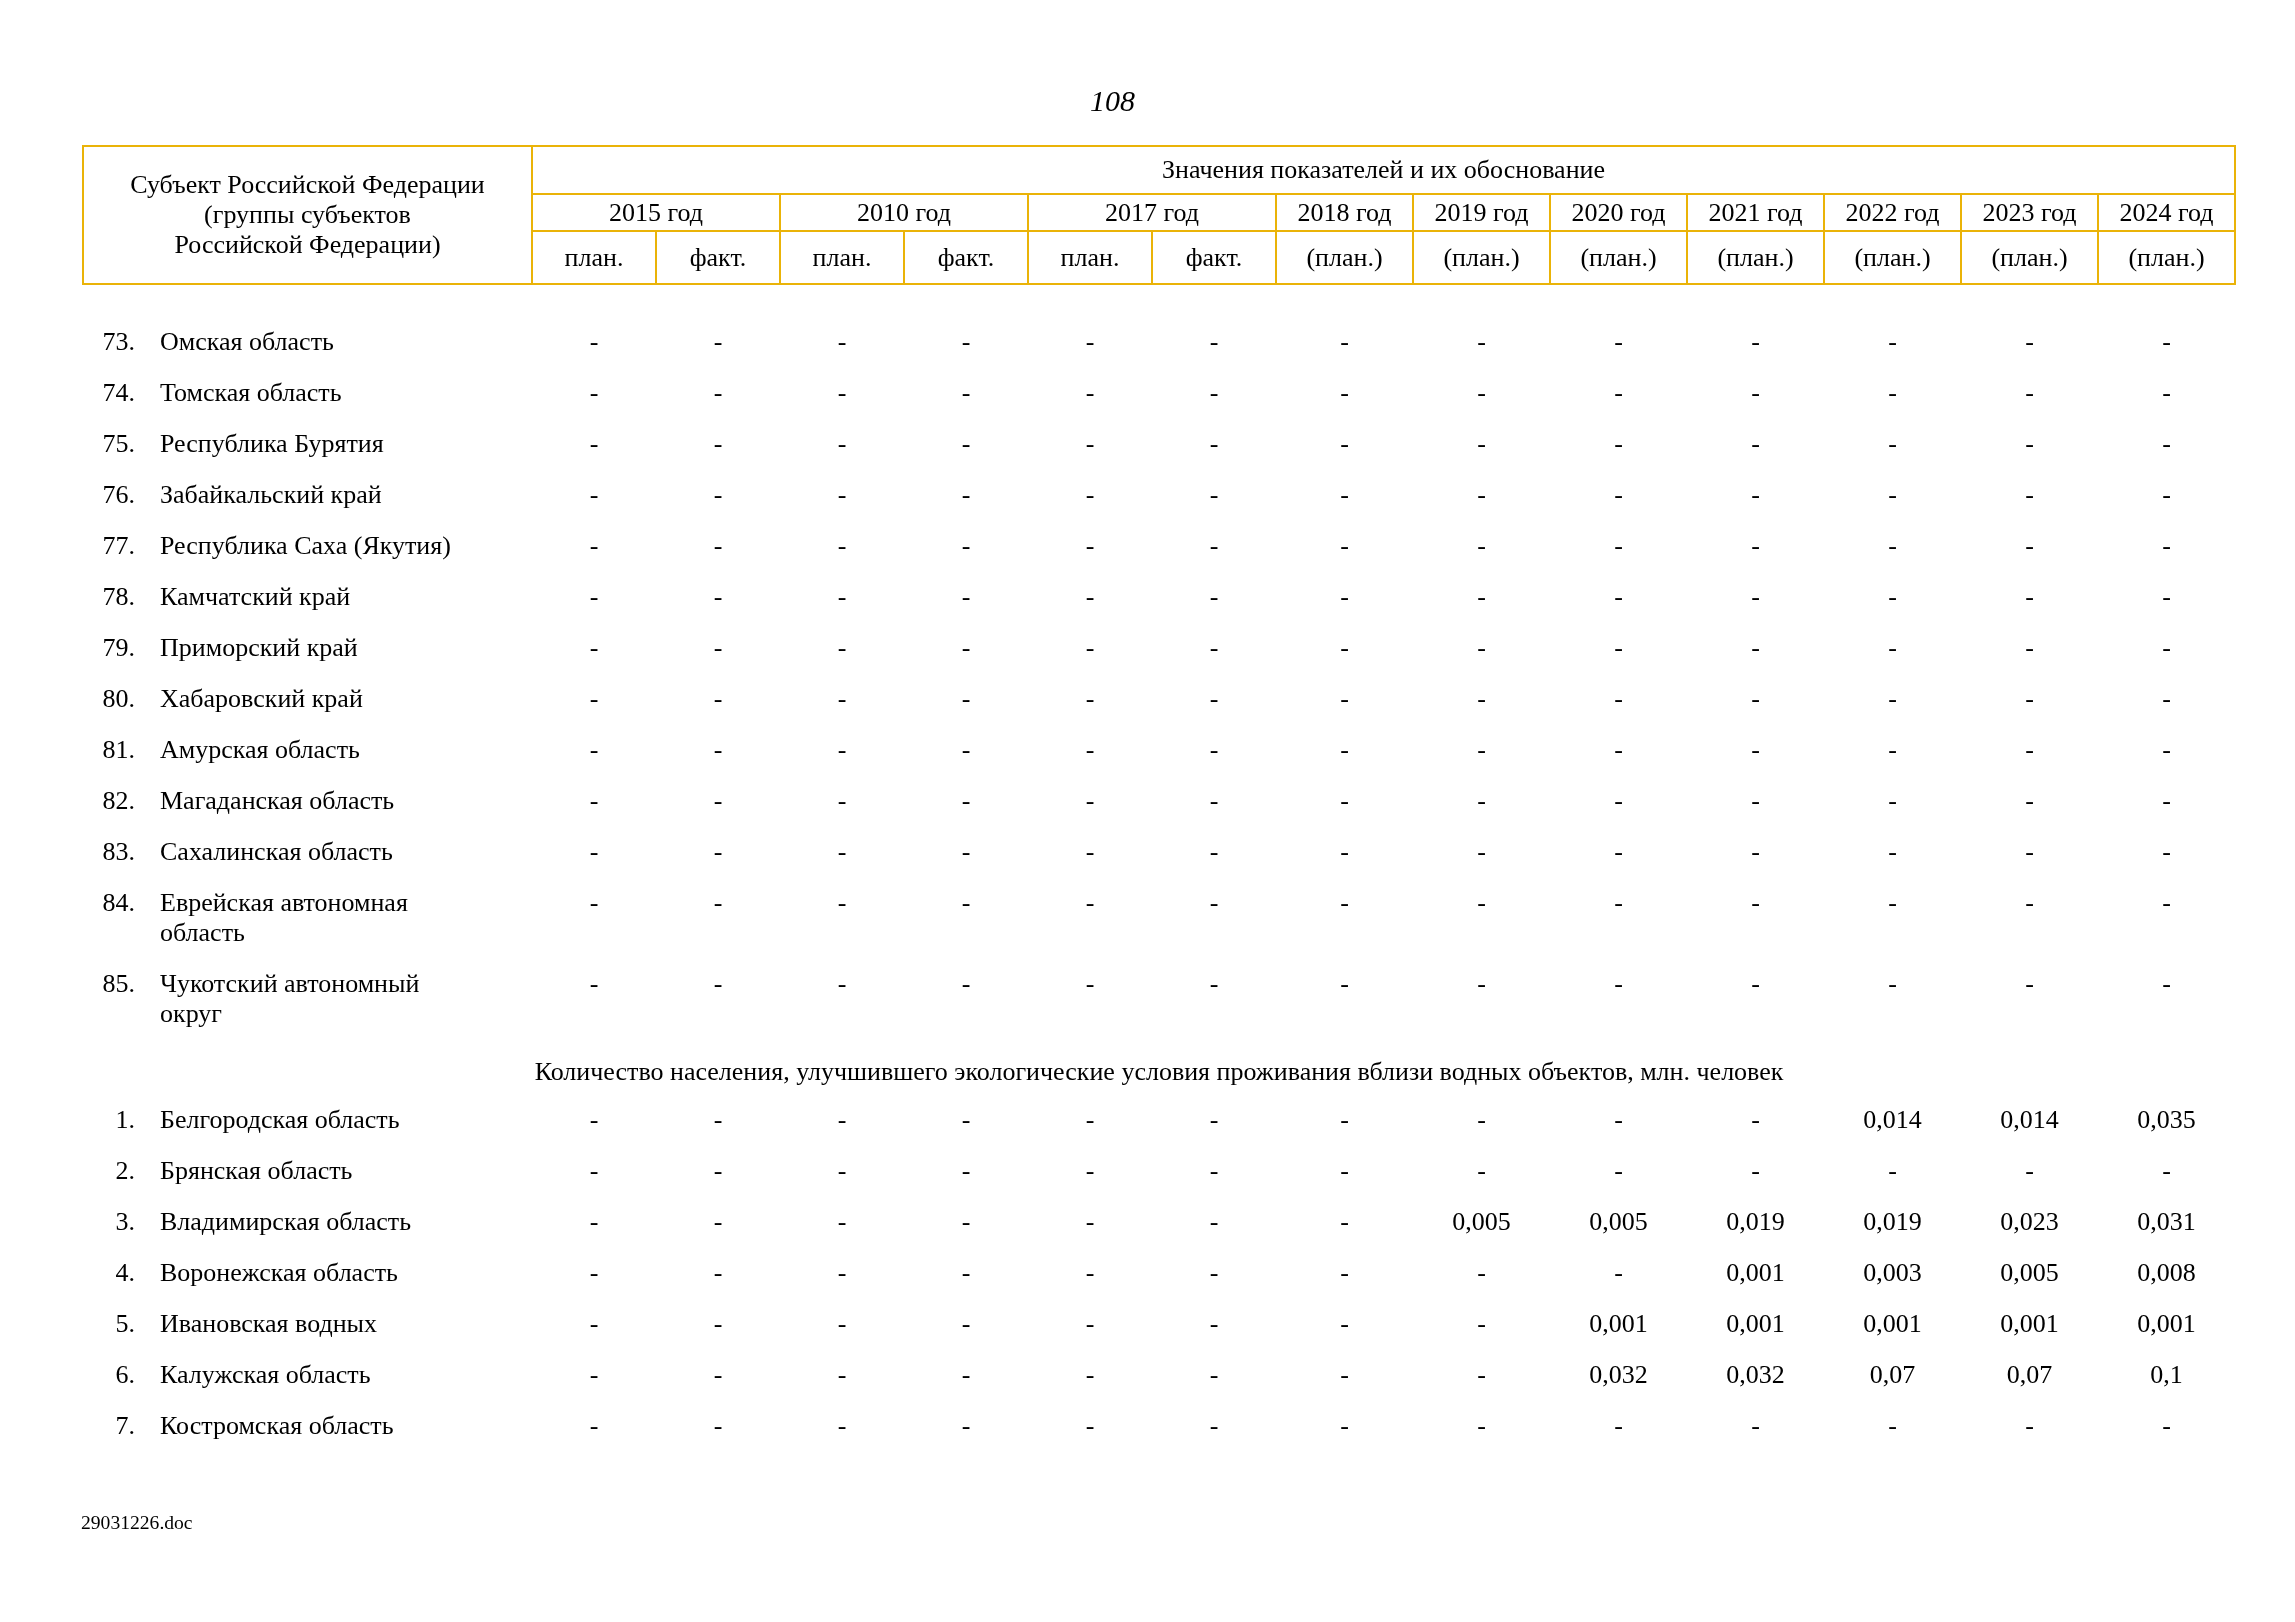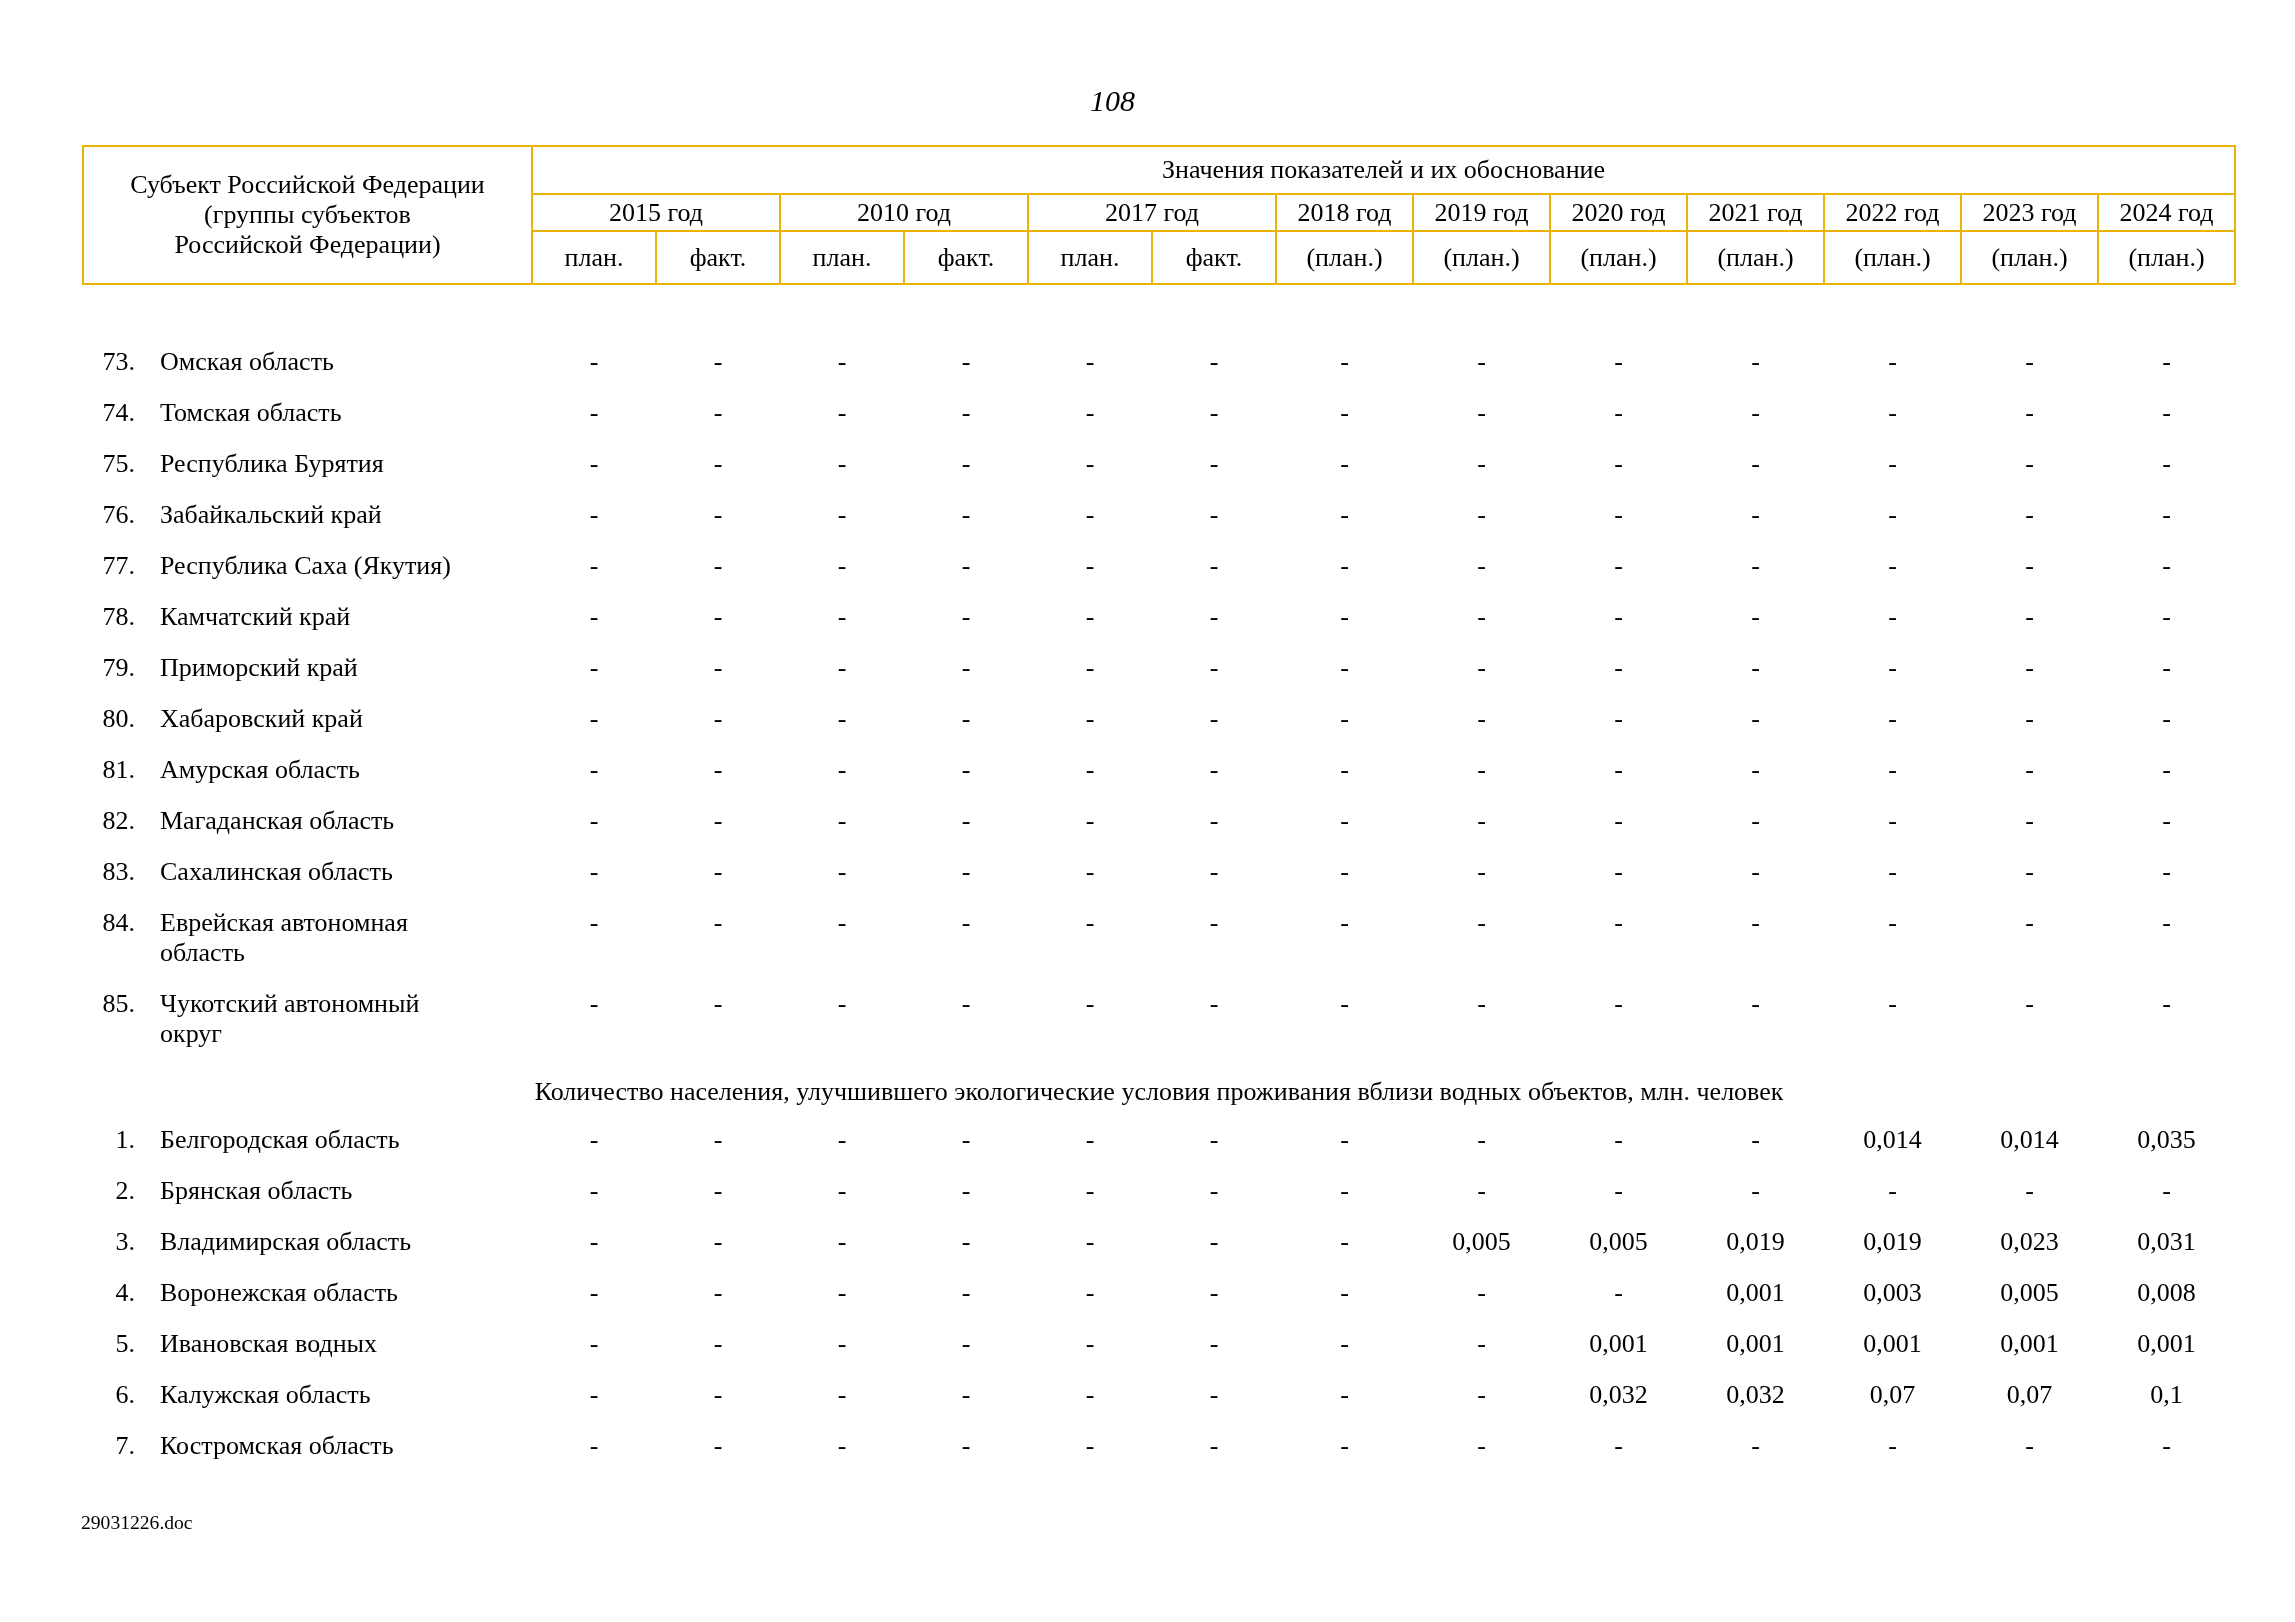--- a/index.html
+++ b/index.html
@@ -73,21 +73,21 @@
     margin-left: 25px;
     vertical-align: top;
     white-space: pre-line;
   }
 
   .value-cell {
     text-align: center;
     padding: 10.5px 0 10.5px 0;
   }
 
-  #tbody-1 tr:first-child > td { padding-top: 62px; }
+  #tbody-1 tr:first-child > td { padding-top: 42px; }
 
   .section-title {
     text-align: center;
     padding: 17px 0 7.9px 0;
   }
 
   .footer {
     position: absolute;
     left: 81px;
     top: 1513px;

